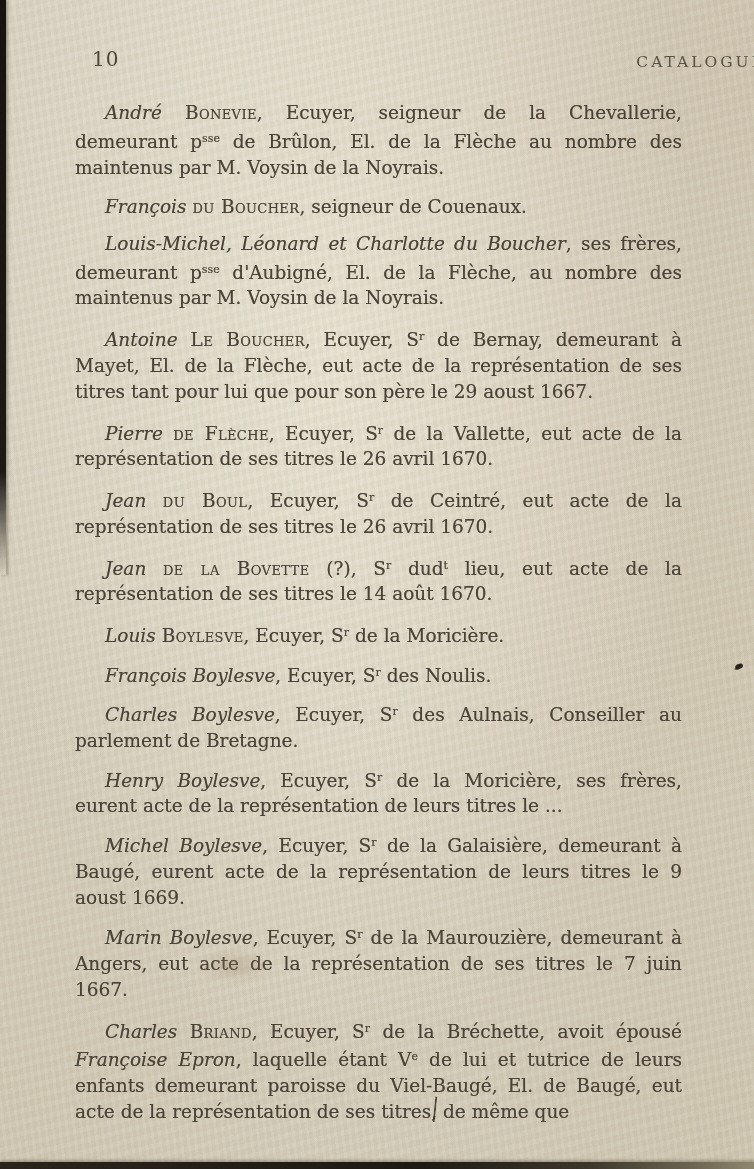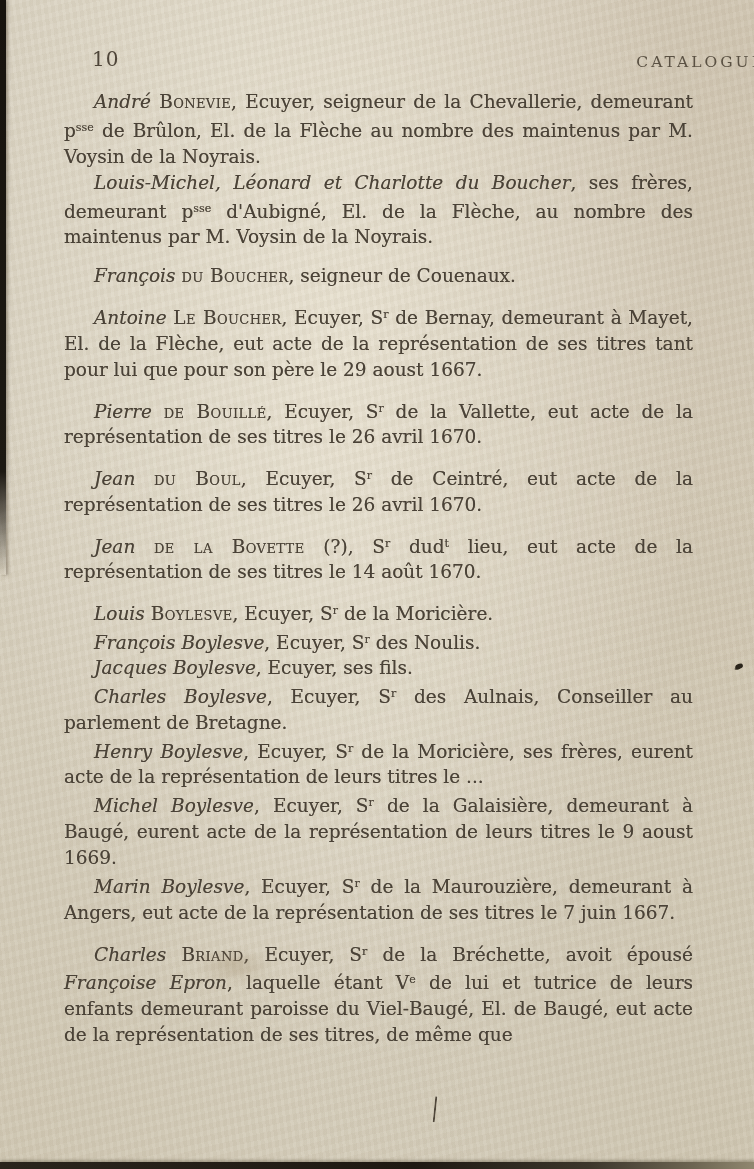--- a/index.html
+++ b/index.html
@@ -45,21 +45,21 @@
     position: absolute; left: 0; top: 53px; width: 100%;
     text-align: right; font-size: 15.5px; letter-spacing: 3px;
     color: #5a5143;
   }
   .text-block {
     position: absolute; left: 64px; top: 89px; width: 629px;
     font-size: 18.5px; line-height: 26px;
     text-align: justify;
     text-shadow: 0 0 0.5px rgba(68,58,46,0.55);
   }
-  .entry { margin: 0; text-indent: 30px; }
+  .entry { margin: 11px; text-indent: 30px; }
   .entry.gap { margin-top: 13px; }
   .seg.i  { font-style: italic; }
   .seg.sc { font-variant: small-caps; letter-spacing: 0.4px; }
   .seg.sup{ font-size: 0.60em; vertical-align: 0.5em; letter-spacing: 0; }
   .ink-speck {
     position: absolute; left: 735px; top: 664px; width: 8px; height: 5px;
     background: #2a241b; border-radius: 70% 40% 55% 45%;
     transform: rotate(-18deg);
     box-shadow: -2px 1px 0 -1px rgba(42,36,27,0.6);
   }
@@ -81,29 +81,28 @@
 <div class="page">
   <div class="grain"></div>
 
   <header class="page-header">
     <span class="page-number">10</span>
     <span class="running-title">CATALOGUE</span>
   </header>
 
   <main class="text-block" id="entries">
       <p class="entry"><span class="seg i">André </span><span class="seg sc">Bonevie</span><span class="seg">, Ecuyer, seigneur de la Chevallerie, demeurant p</span><span class="seg sup">sse</span><span class="seg"> de Brûlon, El. de la Flèche au nombre des maintenus par M. Voysin de la Noyrais.</span></p>
+      <p class="entry gap"><span class="seg i">François </span><span class="seg sc">du Boucher</span><span class="seg">, seigneur de Couenaux.</span></p>
       <p class="entry"><span class="seg i">Louis-Michel, Léonard et Charlotte du Boucher</span><span class="seg">, ses frères, demeurant p</span><span class="seg sup">sse</span><span class="seg"> d'Aubigné, El. de la Flèche, au nombre des maintenus par M. Voysin de la Noyrais.</span></p>
-      <p class="entry gap"><span class="seg i">François </span><span class="seg sc">du Boucher</span><span class="seg">, seigneur de Couenaux.</span></p>
       <p class="entry gap"><span class="seg i">Antoine </span><span class="seg sc">Le Boucher</span><span class="seg">, Ecuyer, S</span><span class="seg sup">r</span><span class="seg"> de Bernay, demeurant à Mayet, El. de la Flèche, eut acte de la représentation de ses titres tant pour lui que pour son père le 29 aoust 1667.</span></p>
-      <p class="entry gap"><span class="seg i">Pierre </span><span class="seg sc">de Bouillé</span><span class="seg">, Ecuyer, S</span><span class="seg sup">r</span><span class="seg"> de la Vallette, eut acte de la  représentation de ses titres le 26 avril 1670.</span></p>
+      <p class="entry gap"><span class="seg i">Pierre </span><span class="seg sc">de Flèche</span><span class="seg">, Ecuyer, S</span><span class="seg sup">r</span><span class="seg"> de la Vallette, eut acte de la  représentation de ses titres le 26 avril 1670.</span></p>
       <p class="entry gap"><span class="seg i">Jean </span><span class="seg sc">du Boul</span><span class="seg">, Ecuyer, S</span><span class="seg sup">r</span><span class="seg"> de Ceintré, eut acte de la  représentation de ses titres le 26 avril 1670.</span></p>
       <p class="entry gap"><span class="seg i">Jean </span><span class="seg sc">de la Bovette</span><span class="seg"> (?), S</span><span class="seg sup">r</span><span class="seg"> dud</span><span class="seg sup">t</span><span class="seg"> lieu, eut acte de la représentation de ses titres le 14 août  1670.</span></p>
       <p class="entry gap"><span class="seg i">Louis </span><span class="seg sc">Boylesve</span><span class="seg">, Ecuyer, S</span><span class="seg sup">r</span><span class="seg"> de la Moricière.</span></p>
       <p class="entry"><span class="seg i">François Boylesve</span><span class="seg">, Ecuyer, S</span><span class="seg sup">r</span><span class="seg"> des Noulis.</span></p>
-      <p class="entry"><span class="seg i">Jacques Boylesve</span><span class="seg">, Ecuyer, ses fils.</span></p>
       <p class="entry"><span class="seg i">Charles Boylesve</span><span class="seg">, Ecuyer, S</span><span class="seg sup">r</span><span class="seg"> des Aulnais, Conseiller au parlement de Bretagne.</span></p>
       <p class="entry"><span class="seg i">Henry Boylesve</span><span class="seg">, Ecuyer, S</span><span class="seg sup">r</span><span class="seg"> de la Moricière, ses frères, eurent acte de la représentation de leurs titres le ...</span></p>
       <p class="entry"><span class="seg i">Michel Boylesve</span><span class="seg">, Ecuyer, S</span><span class="seg sup">r</span><span class="seg"> de la Galaisière,  demeurant à Baugé, eurent acte de la représentation de leurs titres le 9 aoust 1669.</span></p>
       <p class="entry"><span class="seg i">Marin Boylesve</span><span class="seg">, Ecuyer, S</span><span class="seg sup">r</span><span class="seg"> de la Maurouzière, demeurant à Angers, eut acte de la représentation de ses titres le 7 juin 1667.</span></p>
       <p class="entry gap"><span class="seg i">Charles </span><span class="seg sc">Briand</span><span class="seg">, Ecuyer, S</span><span class="seg sup">r</span><span class="seg"> de la Bréchette, avoit épousé </span><span class="seg i">Françoise Epron</span><span class="seg">, laquelle étant V</span><span class="seg sup">e</span><span class="seg"> de lui et tutrice de leurs enfants demeurant paroisse du Viel-Baugé, El. de Baugé, eut acte de la  représentation de ses titres, de même que </span></p>
     </main>
 
   <div class="stain"></div>
   <div class="ink-speck"></div>
   <div class="pen-mark"></div>

